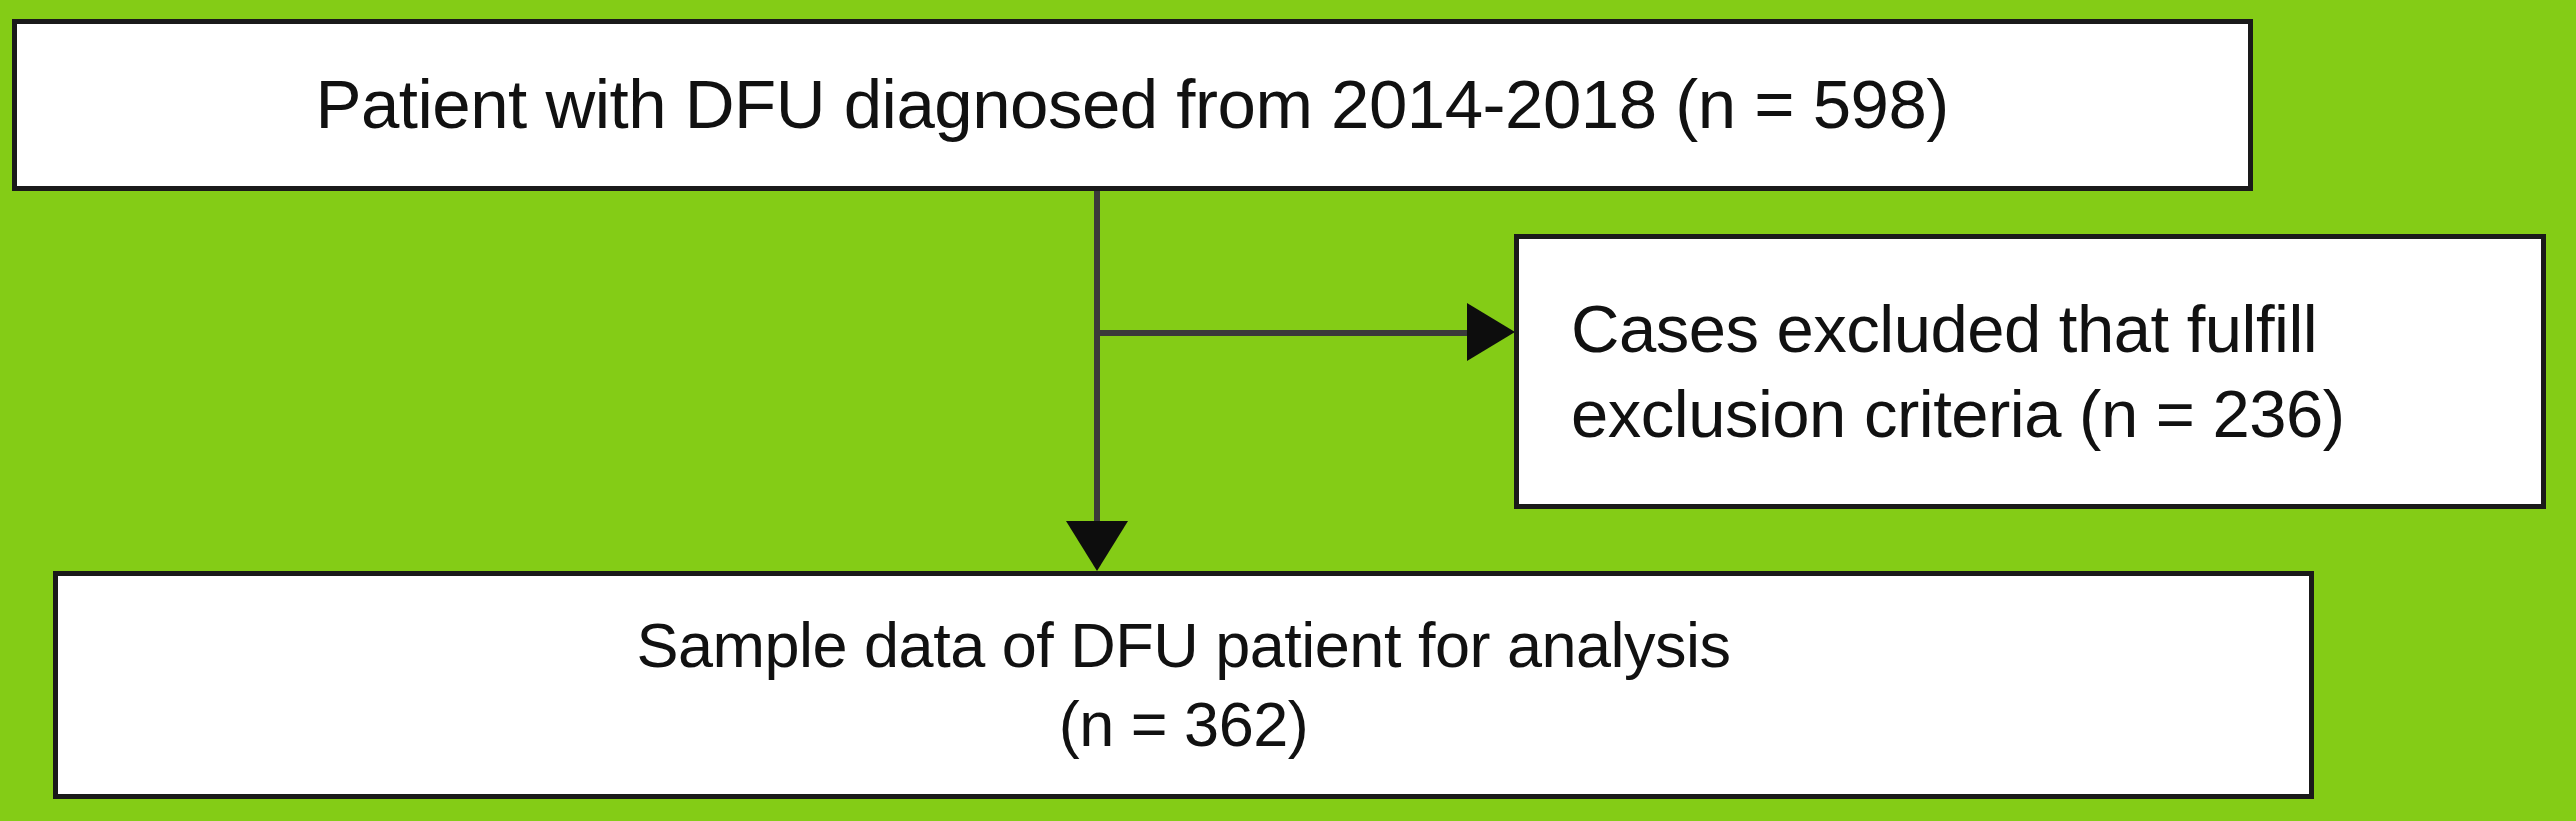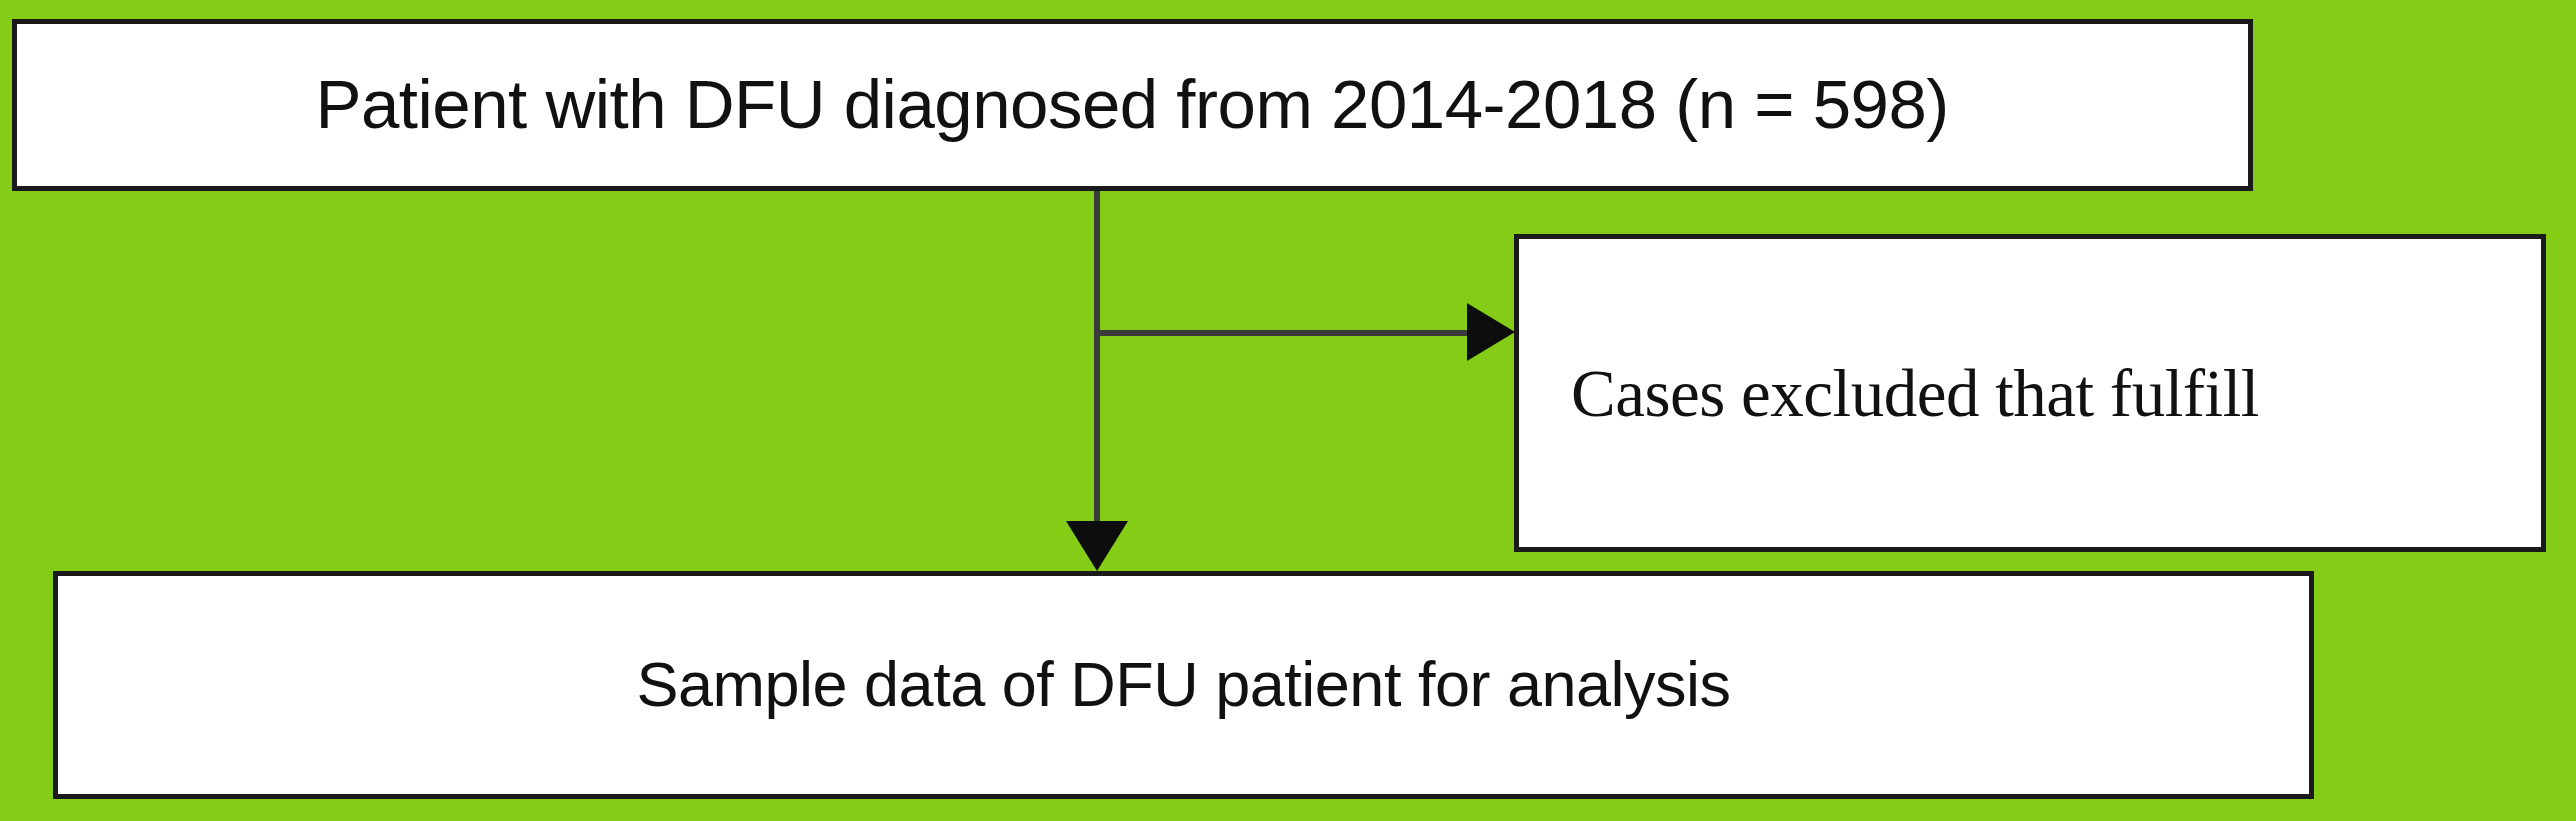--- a/index.html
+++ b/index.html
@@ -41,26 +41,25 @@
     height: 172px;
     align-items: center;
     text-align: center;
     font-size: 69px;
   }
 
   #node-excluded {
     left: 1514px;
     top: 234px;
     width: 1032px;
-    height: 318px;
+    height: 275px;
     align-items: flex-start;
     text-align: left;
     padding-left: 52px;
     font-size: 67px;
-    font-family: Liberation Serif, serif;
   }
 
   #node-sample {
     left: 53px;
     top: 571px;
     width: 2261px;
     height: 228px;
     align-items: center;
     text-align: center;
     font-size: 63px;
@@ -117,20 +116,22 @@
     <span class="line">Patient with DFU diagnosed from 2014-2018 (n = 598)</span>
   </div>
 
   <div class="conn" id="conn-vertical"></div>
   <div class="conn" id="conn-horizontal"></div>
   <div id="arrowhead-down"></div>
   <div id="arrowhead-right"></div>
 
   <div class="node" id="node-excluded">
     <span class="line">Cases excluded that fulfill</span>
+    <span class="line">exclusion criteria (n = 236)</span>
   </div>
 
   <div class="node" id="node-sample">
     <span class="line">Sample data of DFU patient for analysis</span>
+    <span class="line">(n = 362)</span>
   </div>
 
 </div>
 
 
 </body></html>

